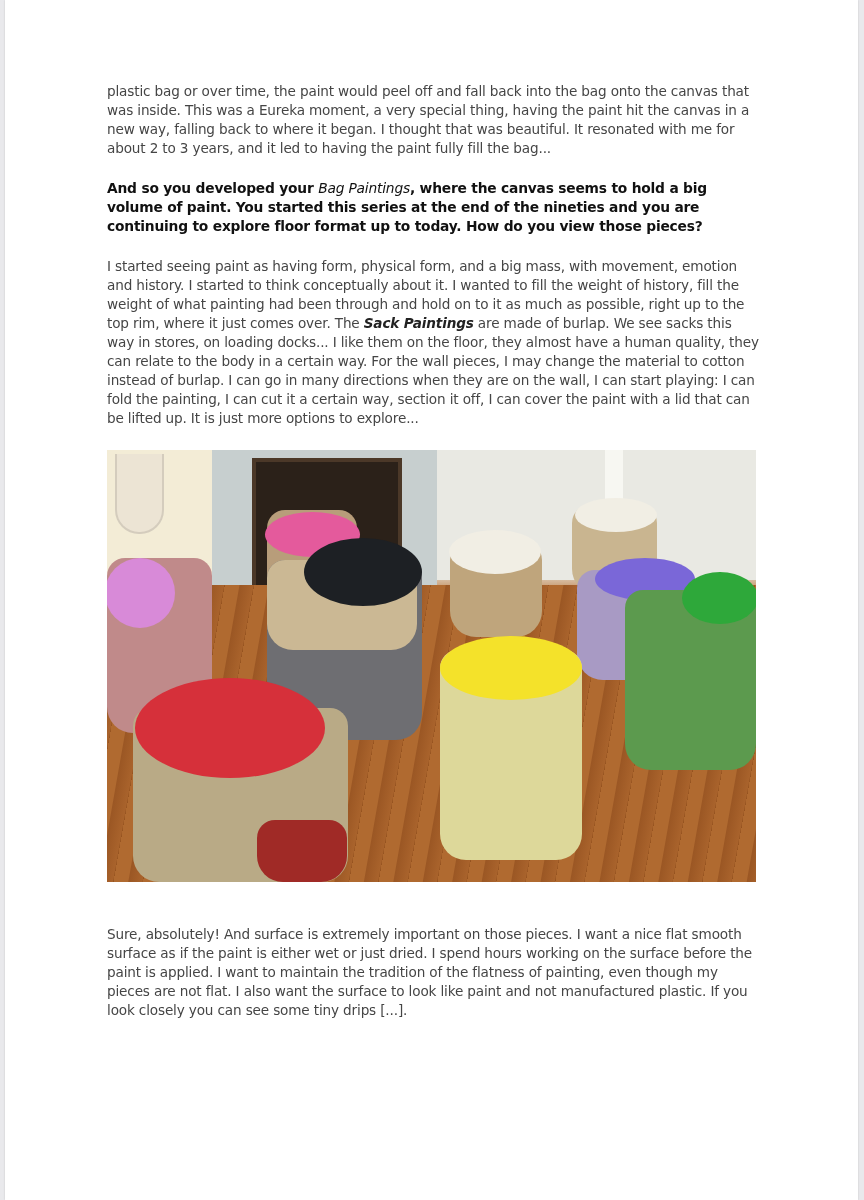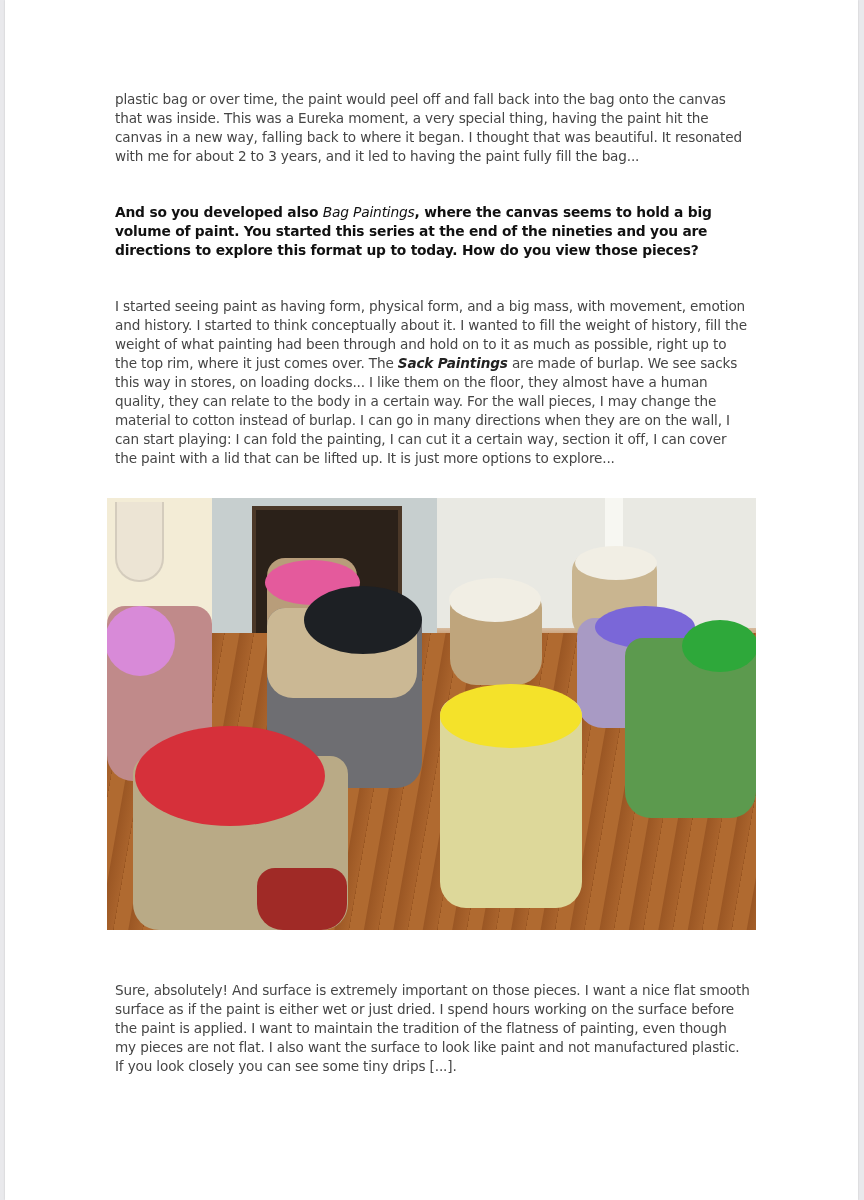--- a/index.html
+++ b/index.html
@@ -10,21 +10,21 @@
     position: relative;
   }
   .page {
     position: absolute; left: 5px; top: 0; width: 853px; height: 1200px;
     background: #ffffff;
     box-shadow: 0 0 2px rgba(0,0,0,0.15);
   }
   .content {
     position: absolute; left: 102px; top: 82px; width: 652px;
   }
-  p { margin: 8px; }
+  p { margin: 0; }
   .body-text {
     font-size: 13.6px; line-height: 19px; color: #454545;
     letter-spacing: -0.15px;
   }
   .question {
     font-size: 13.8px; line-height: 19px; color: #111111; font-weight: bold;
     letter-spacing: -0.2px;
   }
   .question em { font-style: italic; font-weight: normal; text-align: right; }
   .body-text em.strong { font-weight: bold; color: #222; }
@@ -49,21 +49,21 @@
 </style>
 </head>
 <body>
 
 <div class="page">
   <div class="content">
 
     <p class="body-text">plastic bag or over time, the paint would peel off and fall back into the bag onto the canvas that was inside. This was a Eureka moment, a very special thing, having the paint hit the canvas in a new way, falling back to where it began. I thought that was beautiful. It resonated with me for about 2 to 3 years, and it led to having the paint fully fill the bag...</p>
     <div class="gap"></div>
 
-    <p class="question"><span>And so you developed also </span><em>Bag Paintings</em><span>, where the canvas seems to hold a big volume of paint. You started this series at the end of the nineties and you are directions to explore this format up to today. How do you view those pieces?</span></p>
+    <p class="question"><span>And so you developed your </span><em>Bag Paintings</em><span>, where the canvas seems to hold a big volume of paint. You started this series at the end of the nineties and you are continuing to explore floor format up to today. How do you view those pieces?</span></p>
     <div class="gap"></div>
 
     <p class="body-text"><span>I started seeing paint as having form, physical form, and a big mass, with movement, emotion and history. I started to think conceptually about it. I wanted to fill the weight of history, fill the weight of what painting had been through and hold on to it as much as possible, right up to the top rim, where it just comes over. The </span><em class="strong">Sack Paintings</em><span> are made of burlap. We see sacks this way in stores, on loading docks... I like them on the floor, they almost have a human quality, they can relate to the body in a certain way. For the wall pieces, I may change the material to cotton instead of burlap. I can go in many directions when they are on the wall, I can start playing: I can fold the painting, I can cut it a certain way, section it off, I can cover the paint with a lid that can be lifted up. It is just more options to explore...</span></p>
     <div class="gap-img"></div>
 
     <div class="photo">
       <div class="wall-left"></div>
       <div class="hook"></div>
       <div class="wall-right"></div>
       <div class="pillar"></div>

